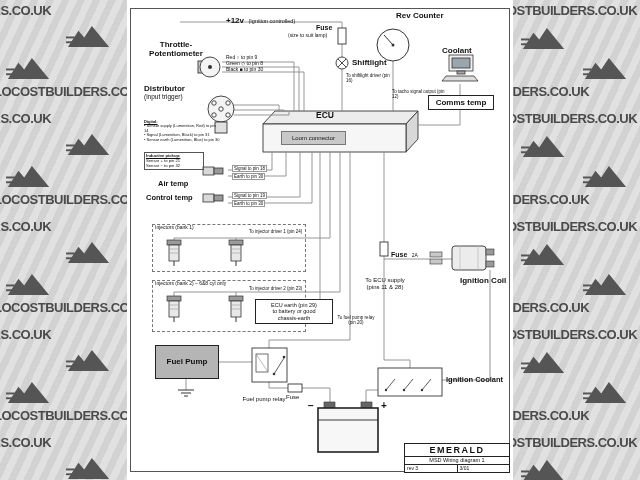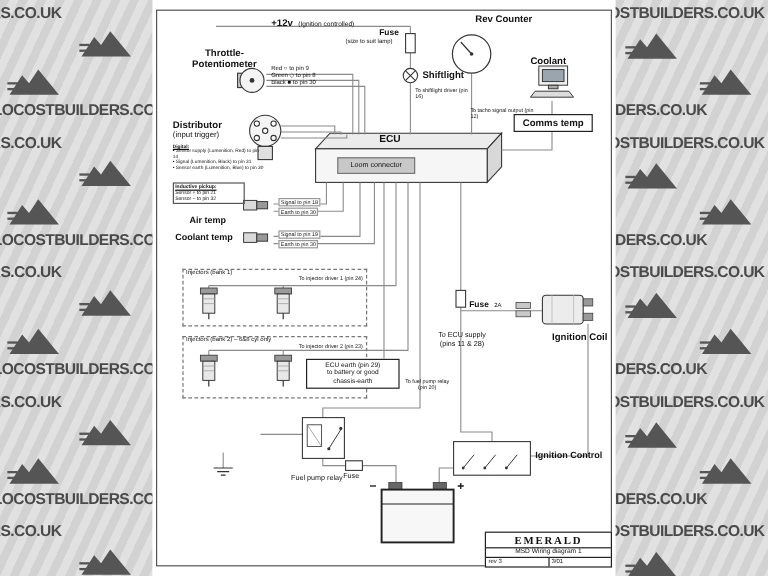--- a/index.html
+++ b/index.html
@@ -200,31 +200,31 @@
 
   <div class="lbl b" style="left:396px;top:11px;font-size:8px">Rev Counter</div>
 
   <div class="lbl b" style="left:352px;top:58px;font-size:8px">Shiftlight</div>
   <div class="lbl wrap" style="left:346px;top:73px;width:50px;font-size:4.5px">To shiftlight driver (pin 16)</div>
 
   <div class="lbl b" style="left:442px;top:46px;font-size:8px">Coolant</div>
   <div class="lbl wrap" style="left:392px;top:89px;width:58px;font-size:4.5px">To tacho signal output (pin 12)</div>
   <div class="lbl box b ctr" style="left:428px;top:95px;width:64px;height:13px;font-size:8px;line-height:13px">Comms temp</div>
 
-  <div class="lbl ctr" style="left:150px;top:40px;width:74px;font-size:8px">
+  <div class="lbl ctr" style="left:139px;top:40px;width:74px;font-size:8px">
     <span class="blk b">Throttle-</span>
     <span class="blk b">Potentiometer</span>
   </div>
   <div class="lbl" style="left:226px;top:55px;font-size:5px">
     <span class="blk">Red ○ to pin 9</span>
     <span class="blk">Green ◇ to pin 8</span>
     <span class="blk">Black ■ to pin 30</span>
   </div>
 
-  <div class="lbl" style="left:144px;top:100px">
+  <div class="lbl" style="left:144px;top:84px">
     <span class="blk b" style="font-size:8px">Distributor</span>
     <span class="blk" style="font-size:6.5px">(input trigger)</span>
   </div>
   <div class="lbl wrap" style="left:144px;top:120px;width:76px;font-size:4px;line-height:1.1">
     <span class="blk b u">Digital:</span>
     <span class="blk">• Sensor supply (Lumenition, Red) to pin 14</span>
     <span class="blk">• Signal (Lumenition, Black) to pin 31</span>
     <span class="blk">• Sensor earth (Lumenition, Blue) to pin 30</span>
   </div>
   <div class="lbl wrap" style="left:144px;top:152px;width:56px;font-size:4.2px;line-height:1.15;border:1px solid #555;padding:1px">
@@ -233,21 +233,21 @@
     <span class="blk">Sensor − to pin 32</span>
   </div>
 
   <div class="lbl b" style="left:316px;top:110px;font-size:8.5px">ECU</div>
   <div class="lbl ctr" style="left:281px;top:131px;width:63px;height:12px;font-size:6px;line-height:12px;background:#c8c8c8;border:1px solid #777">Loom connector</div>
 
   <div class="lbl b" style="left:158px;top:180px;font-size:7.5px">Air temp</div>
   <div class="tiny-box" style="left:232px;top:165px">Signal to pin 18</div>
   <div class="tiny-box" style="left:232px;top:173px">Earth to pin 30</div>
 
-  <div class="lbl b" style="left:146px;top:194px;font-size:7.5px">Coolant temp</div>
+  <div class="lbl b" style="left:146px;top:194px;font-size:7.5px">Control temp</div>
   <div class="tiny-box" style="left:232px;top:192px">Signal to pin 19</div>
   <div class="tiny-box" style="left:232px;top:200px">Earth to pin 30</div>
 
   <div class="dash-box" style="left:152px;top:224px;width:152px;height:46px"></div>
   <div class="lbl" style="left:155px;top:225px;font-size:5px">Injectors (bank 1)</div>
   <div class="lbl wrap" style="left:249px;top:229px;width:54px;font-size:4.5px">To injector driver 1 (pin 24)</div>
 
   <div class="dash-box" style="left:152px;top:280px;width:152px;height:50px"></div>
   <div class="lbl" style="left:155px;top:281px;font-size:5px">Injectors (bank 2) – 6&amp;8 cyl only</div>
   <div class="lbl wrap" style="left:249px;top:286px;width:54px;font-size:4.5px">To injector driver 2 (pin 23)</div>
@@ -268,31 +268,32 @@
     <span class="blk">ECU earth (pin 29)</span>
     <span class="blk">to battery or good</span>
     <span class="blk">chassis-earth</span>
   </div>
 
   <div class="lbl ctr" style="left:334px;top:315px;width:44px;font-size:4.5px">
     <span class="blk">To fuel pump relay</span>
     <span class="blk">(pin 20)</span>
   </div>
 
+  <div class="lbl b ctr" style="left:155px;top:345px;width:62px;height:32px;font-size:8px;line-height:32px;background:#b5b5b5;border:1px solid #222">Fuel Pump</div>
 
   <div class="lbl ctr" style="left:234px;top:396px;width:60px;font-size:6px">Fuel pump relay</div>
   <div class="lbl" style="left:286px;top:394px;font-size:6px">Fuse</div>
 
   <div class="lbl b" style="left:308px;top:400px;font-size:10px">−</div>
   <div class="lbl b" style="left:381px;top:400px;font-size:10px">+</div>
 
-  <div class="lbl b" style="left:446px;top:376px;font-size:7.5px">Ignition Control</div>
+  <div class="lbl b" style="left:446px;top:376px;font-size:7.5px">Ignition Coolant</div>
 
   <div class="lbl box" style="left:404px;top:443px;width:104px;padding:0">
-    <div class="ctr" style="font-family:Liberation Serif, serif;font-weight:bold;font-size:9px;line-height:12px;letter-spacing:1.5px">EMERALD</div>
+    <div class="ctr" style="font-family:Liberation Sans, sans-serif;font-weight:bold;font-size:9px;line-height:12px;letter-spacing:1.5px">EMERALD</div>
     <div class="ctr" style="font-size:5.5px;line-height:7px;border-top:1px solid #222">MSD Wiring diagram 1</div>
     <div style="display:flex;border-top:1px solid #222;font-size:5px;line-height:7px">
       <div style="flex:1;border-right:1px solid #222;padding-left:2px">rev 3</div>
       <div style="flex:1;padding-left:2px">3/01</div>
     </div>
   </div>
 
   <div class="wm-strip left">
     <div class="wm-row">
         <span class="wm-logo">

